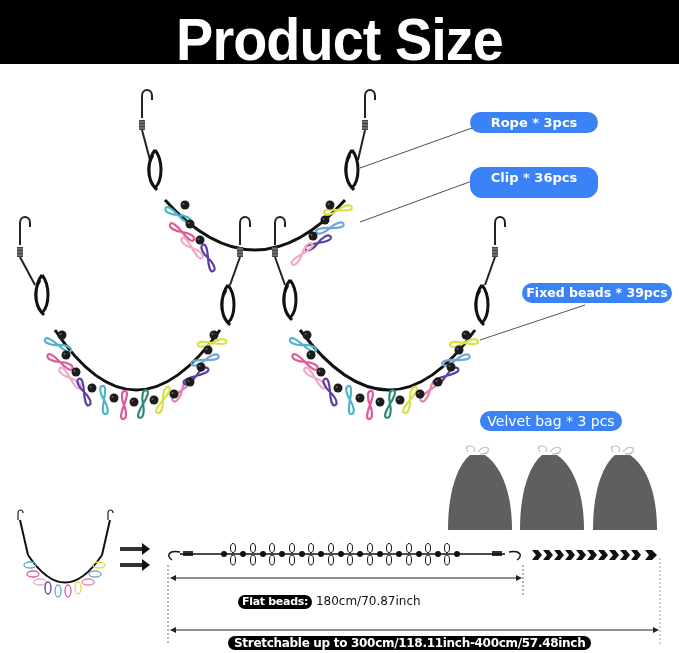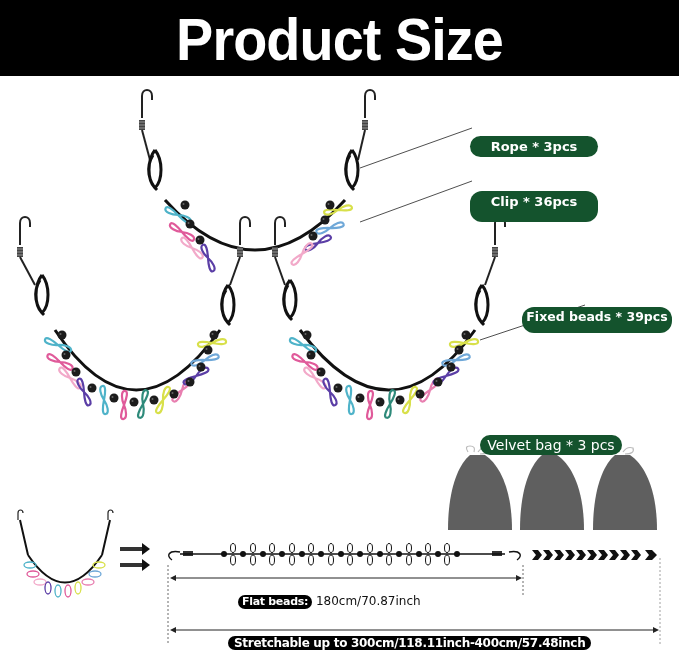--- a/index.html
+++ b/index.html
@@ -1,19 +1,19 @@
 <!DOCTYPE html>
 <html><head>
 <meta charset="utf-8">
 <style>
   html, body { margin:0; padding:0; background:#ffffff; }
   body { width:679px; height:653px; position:relative; overflow:hidden; font-family:"Liberation Sans", sans-serif; }
-  .header { position:absolute; left:0; top:0; width:679px; height:76px; background:#000; }
+  .header { position:absolute; left:0; top:0; width:679px; height:64px; background:#000; }
   .header-title { position:absolute; left:0; top:0; width:679px; height:76px; line-height:80px; text-align:center; color:#fff; font-weight:bold; font-size:60px; letter-spacing:-1px; font-family:"Liberation Sans", sans-serif; transform:scaleX(0.93); }
-  .pill { position:absolute; background:#14532d; color:#fff; border-radius:12px; font-family:"DejaVu Sans", sans-serif; font-size:13px; font-weight:bold; text-align:center; white-space:nowrap;margin-top:24px; }
+  .pill { position:absolute; background:#3b82f6; color:#fff; border-radius:12px; font-family:"DejaVu Sans", sans-serif; font-size:13px; font-weight:bold; text-align:center; white-space:nowrap; }
   .art { position:absolute; left:0; top:0; }
   .dim-text { position:absolute; font-family:"DejaVu Sans", sans-serif; font-size:12px; color:#111; white-space:nowrap; }
   .tag { display:inline-block; background:#000; color:#fff; border-radius:8px; padding:0 4px; font-weight:bold; font-size:11px; line-height:14px; letter-spacing:-0.3px; }
 </style>
 </head>
 <body>
 
 <div class="header">
   <div class="header-title">Product Size</div>
 </div>
@@ -311,21 +311,21 @@
     <polygon points="170,578 176,575 176,581" fill="#222"></polygon>
     <polygon points="522,578 516,575 516,581" fill="#222"></polygon>
     <line x1="172" y1="630" x2="657" y2="630" stroke="#222" stroke-width="1"></line>
     <polygon points="170,630 176,627 176,633" fill="#222"></polygon>
     <polygon points="659,630 653,627 653,633" fill="#222"></polygon>
   </g>
 </svg>
 
 <div class="pill" style="left:470px; top:112px; width:128px; height:21px; line-height:21px;">Rope * 3pcs</div>
 <div class="pill" style="left:470px; top:167px; width:128px; height:31px; line-height:21px;">Clip * 36pcs</div>
-<div class="pill" style="left:522px; top:283px; width:150px; height:26px; line-height:20px; font-size:12.5px;">Fixed beads * 39pcs</div>
+<div class="pill" style="left:522px; top:283px; width:150px; height:20px; line-height:20px; font-size:12.5px;">Fixed beads * 39pcs</div>
 <div class="pill" style="left:480px; top:411px; width:142px; height:20px; line-height:20px; font-size:14px; font-weight:normal;">Velvet bag * 3 pcs</div>
 
 <div class="dim-text" style="left:238px; top:594px;">
   <span class="tag">Flat beads:</span>
   <span>180cm/70.87inch</span>
 </div>
 
 <div class="dim-text" style="left:228px; top:636px;">
   <span class="tag" style="font-size:12px; padding:0 6px;">Stretchable up to 300cm/118.11inch-400cm/57.48inch</span>
 </div>

